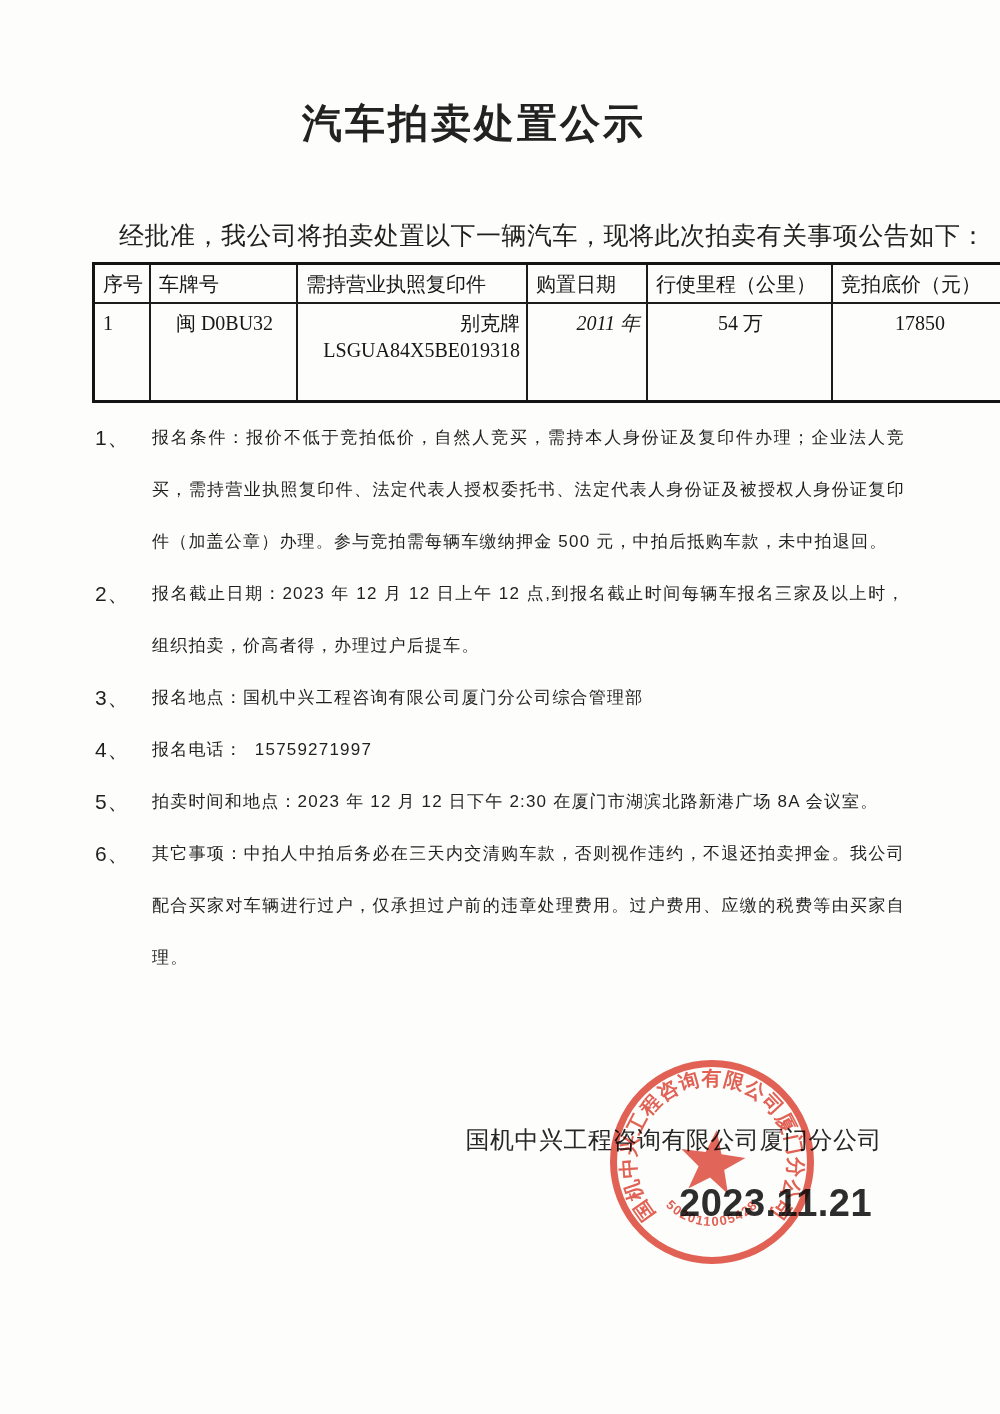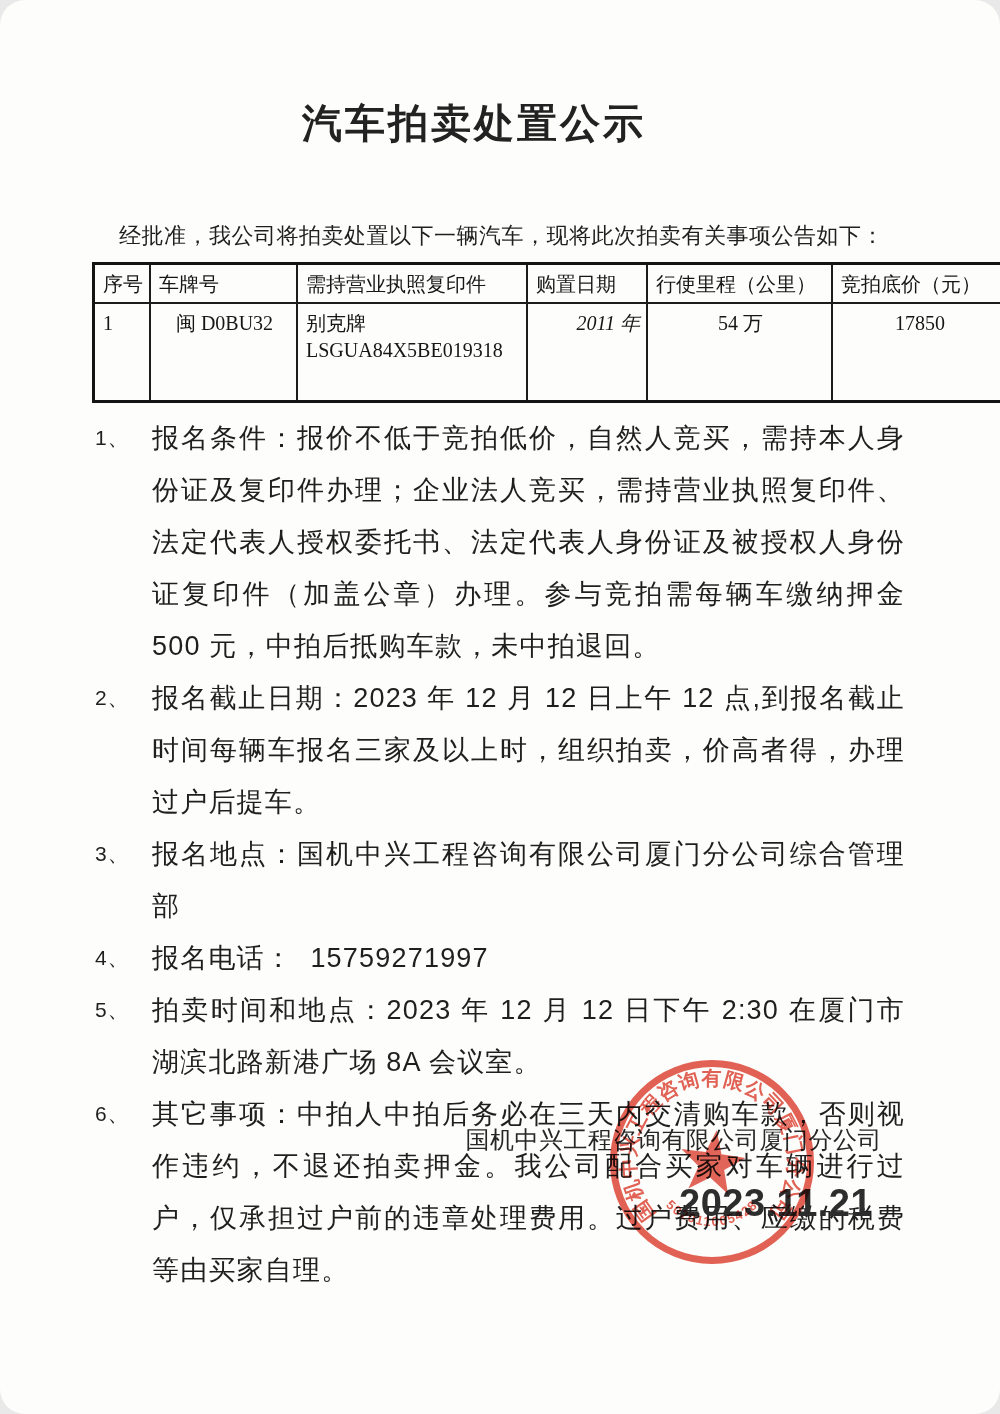--- a/index.html
+++ b/index.html
@@ -7,37 +7,36 @@
     width:1000px;height:1414px;
     background:#e9e9e9;
     font-family:"Liberation Sans", sans-serif;
   }
   .page{
     position:relative;
     width:1000px;height:1414px;
     background:#fdfdfb;
     color:#1f1f1f;
     overflow:hidden;
-    border-radius:25px;
   }
   .doc-title{
     margin:0;
     padding-top:96px;
     text-align:center;
     transform:translateX(-26px);
     font-family:"Liberation Serif", serif;
     font-weight:bold;
     font-size:40px;
     letter-spacing:3px;
     color:#222;
   }
   .intro{
     margin:70px 95px 0 95px;
     font-family:"Liberation Serif", serif;
-    font-size:22px;
+    font-size:25px;
     line-height:30px;
     text-indent:24px;
     letter-spacing:0.5px;
     white-space:nowrap;
   }
   table.vehicle{
     width:816px;
     margin:11px 92px 0 92px;
     border-collapse:collapse;
     table-layout:fixed;
@@ -55,40 +54,40 @@
   table.vehicle{border:3px solid #141414;}
   th.c-seq{width:40px;text-align:left;padding-left:9px;}
   th.c-plate{width:131px;text-align:left;}
   th.c-name{width:214px;text-align:left;}
   th.c-date{width:104px;text-align:left;padding-left:14px;}
   th.c-mileage{width:169px;text-align:left;padding-left:12px;margin-left:16px;}
   th.c-price{width:158px;text-align:left;padding-left:14px;}
   tr.data-row td{height:86px;}
   td.v-seq{text-align:left;padding-left:12px;}
   td.v-plate{text-align:center;}
-  td.v-name{text-align:left;padding-left:2px;padding-right:2px;}
+  td.v-name{text-align:right;padding-left:2px;padding-right:2px;}
   td.v-date{text-align:right;padding-left:14px;font-style:italic;}
   td.v-mileage{text-align:center;}
   td.v-price{text-align:center;}
   .items{
     margin:9px 95px 0 95px;
   }
   .item{
     display:flex;
     align-items:flex-start;
   }
   .item-num{
     flex:0 0 57px;
     font-size:21px;
     line-height:52px;
     letter-spacing:1px;
   }
   .item-text{
     flex:1;
-    font-size:27px;
+    font-size:17px;
     line-height:52px;
     letter-spacing:1.2px;
     text-align:justify;
     text-justify:inter-character;
     white-space:pre-wrap;
   }
   .signature{
     position:absolute;
     top:1124px;
     right:118px;

